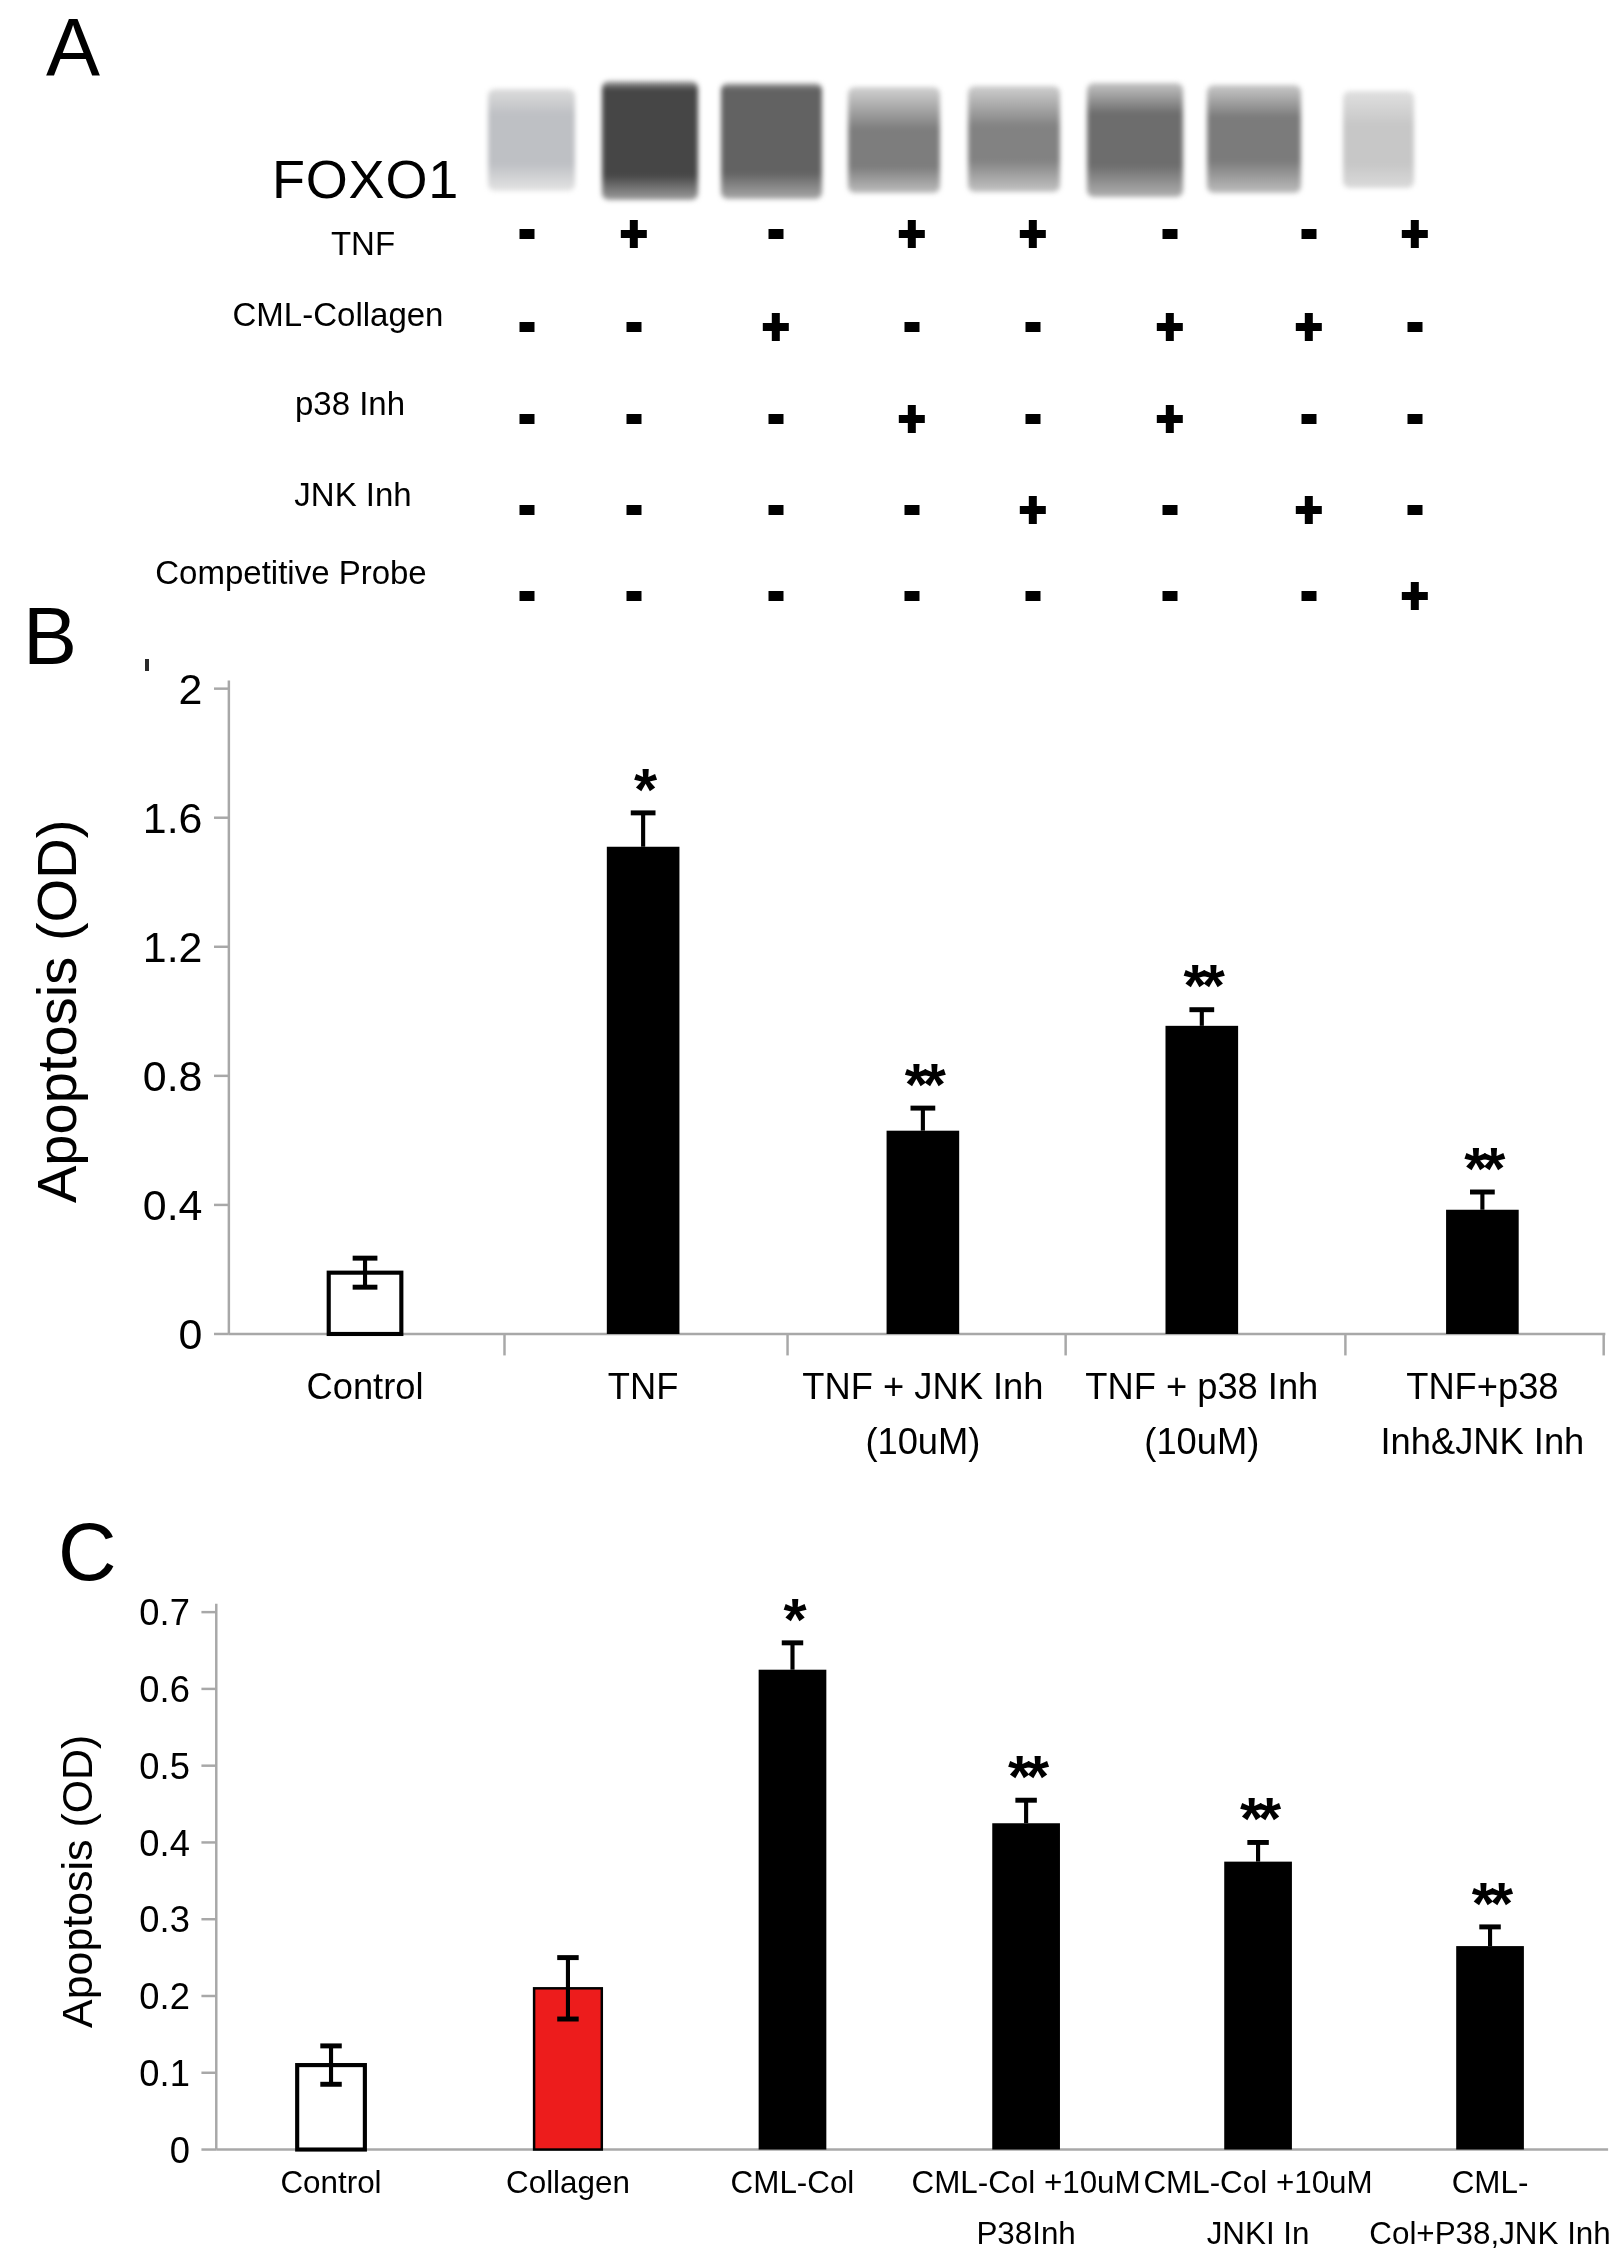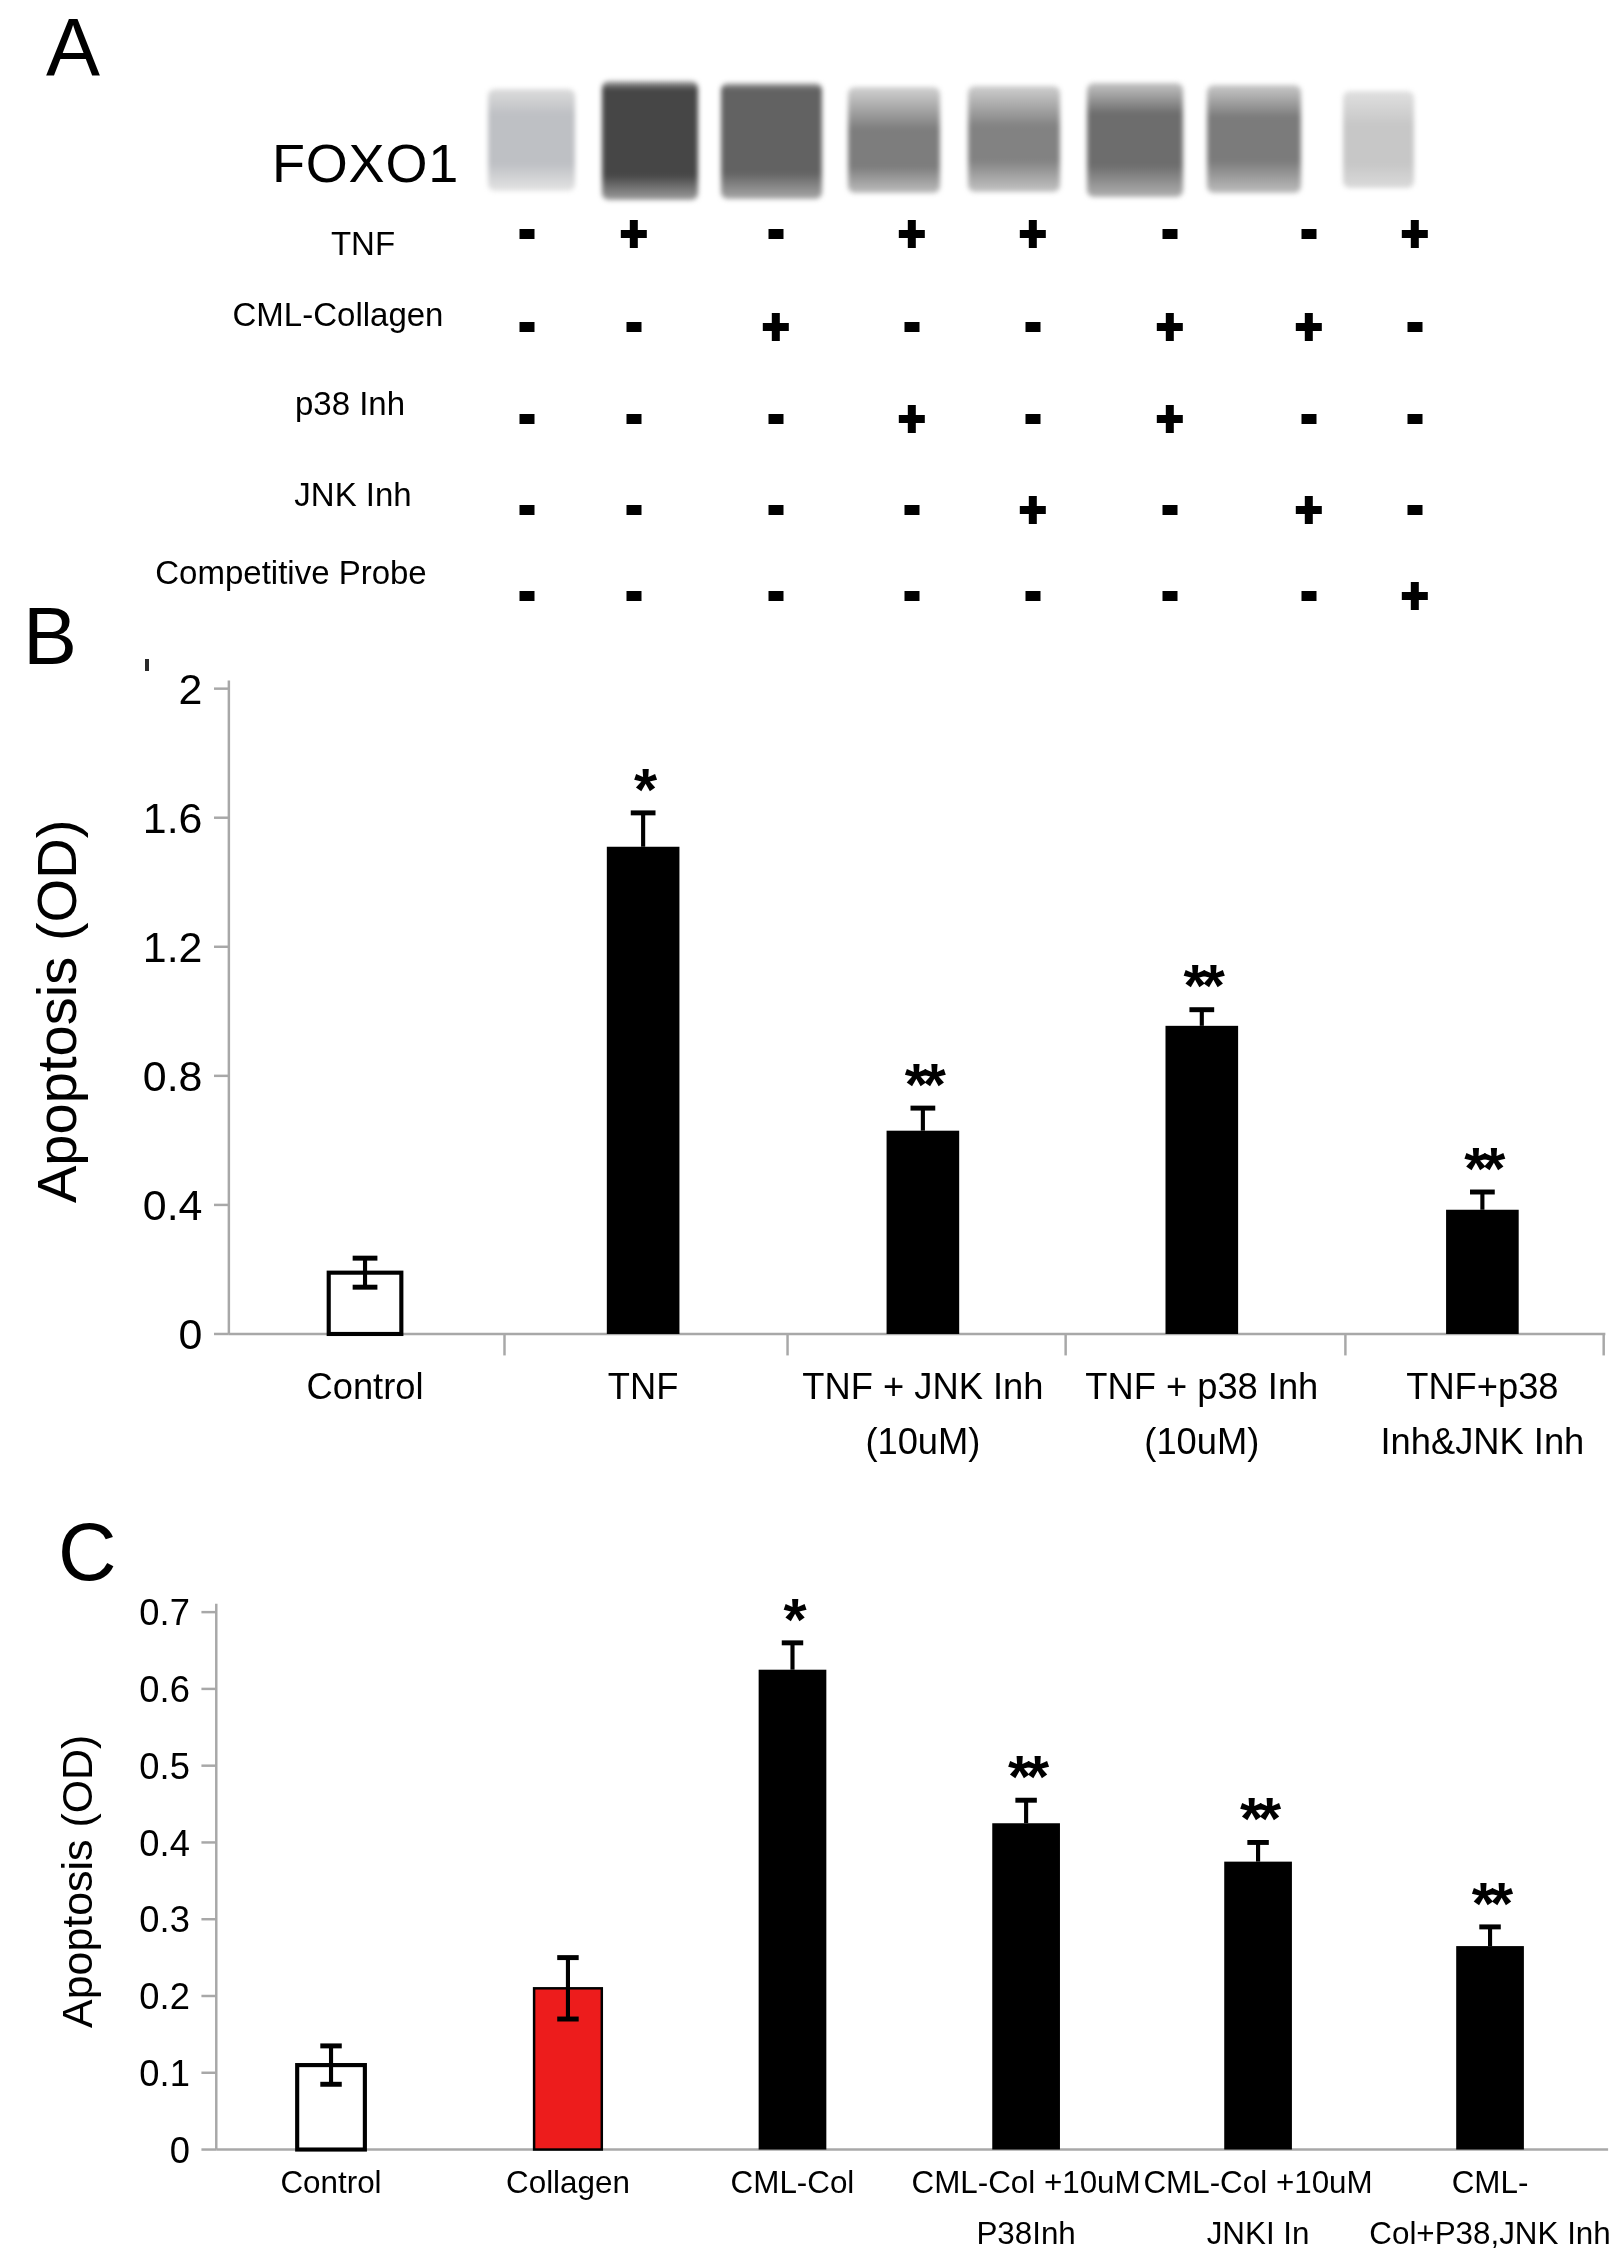--- a/index.html
+++ b/index.html
@@ -22,21 +22,21 @@
   svg.chart{position:absolute;left:0;}
   svg text{font-family:"Liberation Sans",sans-serif;fill:#000;}
 </style>
 </head>
 <body>
 
 <div class="page">
 
   <div class="panel-letter" style="left:46px;top:6.6px;">A</div>
 
-  <div class="foxo1" style="left:272px;top:136px;text-align:right;">FOXO1</div>
+  <div class="foxo1" style="left:272px;top:152px;text-align:right;">FOXO1</div>
 
   <div class="blot" id="blot">
       <div class="lane" style="left: 488px; width: 87px; top: 89px; height: 102px; background: linear-gradient(rgb(220, 220, 220) 0%, rgb(190, 192, 196) 25%, rgb(190, 192, 196) 73%, rgb(228, 228, 228) 100%);"></div>
       <div class="lane" style="left: 602px; width: 96px; top: 81px; height: 119px; background: linear-gradient(rgb(178, 178, 178) 0%, rgb(70, 70, 70) 7%, rgb(70, 70, 70) 79%, rgb(158, 158, 158) 100%);"></div>
       <div class="lane" style="left: 721px; width: 101px; top: 83px; height: 116px; background: linear-gradient(rgb(189, 189, 189) 0%, rgb(98, 98, 98) 5%, rgb(98, 98, 98) 77%, rgb(168, 168, 168) 100%);"></div>
       <div class="lane" style="left: 848px; width: 92px; top: 87px; height: 106px; background: linear-gradient(rgb(210, 210, 210) 0%, rgb(125, 125, 125) 40%, rgb(125, 125, 125) 75%, rgb(189, 189, 189) 100%);"></div>
       <div class="lane" style="left: 968px; width: 92px; top: 86px; height: 106px; background: linear-gradient(rgb(207, 207, 207) 0%, rgb(130, 130, 130) 38%, rgb(130, 130, 130) 70%, rgb(196, 196, 196) 100%);"></div>
       <div class="lane" style="left: 1087px; width: 96px; top: 83px; height: 114px; background: linear-gradient(rgb(196, 196, 196) 0%, rgb(109, 109, 109) 27%, rgb(109, 109, 109) 72%, rgb(176, 176, 176) 100%);"></div>
       <div class="lane" style="left: 1207px; width: 94px; top: 85px; height: 108px; background: linear-gradient(rgb(201, 201, 201) 0%, rgb(123, 123, 123) 30%, rgb(123, 123, 123) 70%, rgb(189, 189, 189) 100%);"></div>
       <div class="lane" style="left: 1343px; width: 71px; top: 91px; height: 97px; background: linear-gradient(rgb(224, 224, 224) 0%, rgb(199, 199, 199) 35%, rgb(199, 199, 199) 75%, rgb(218, 218, 218) 100%);"></div>

